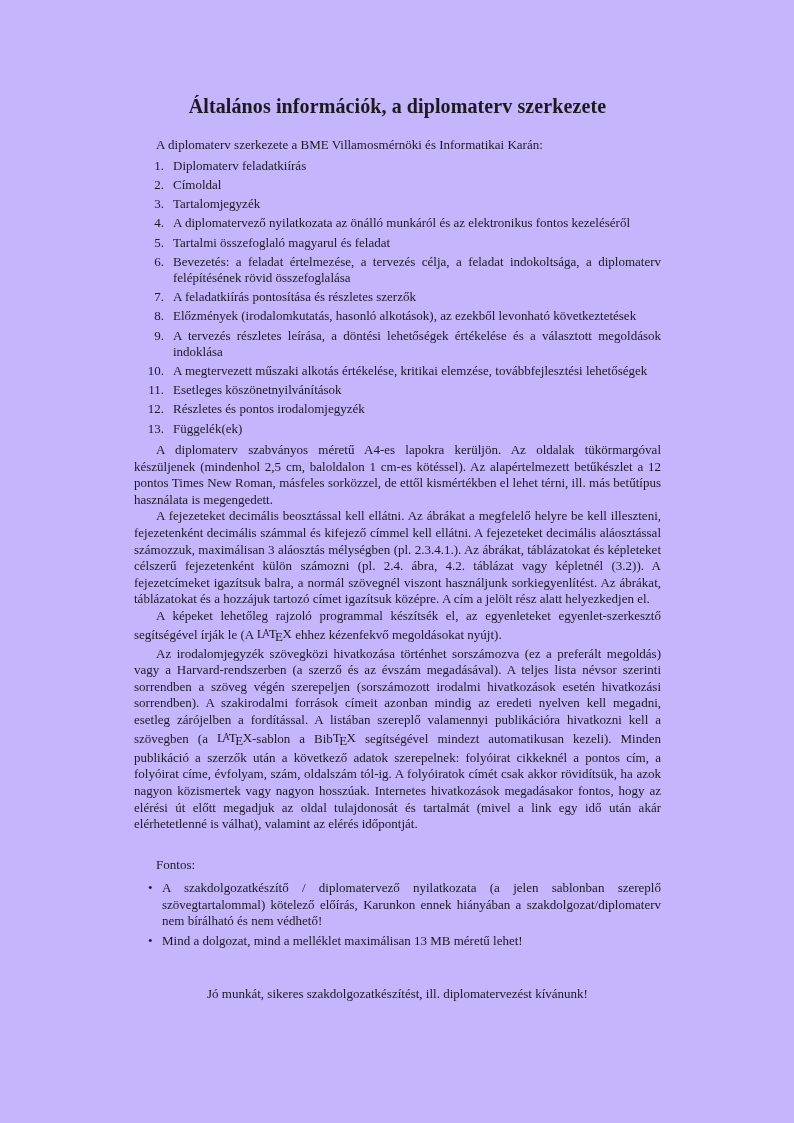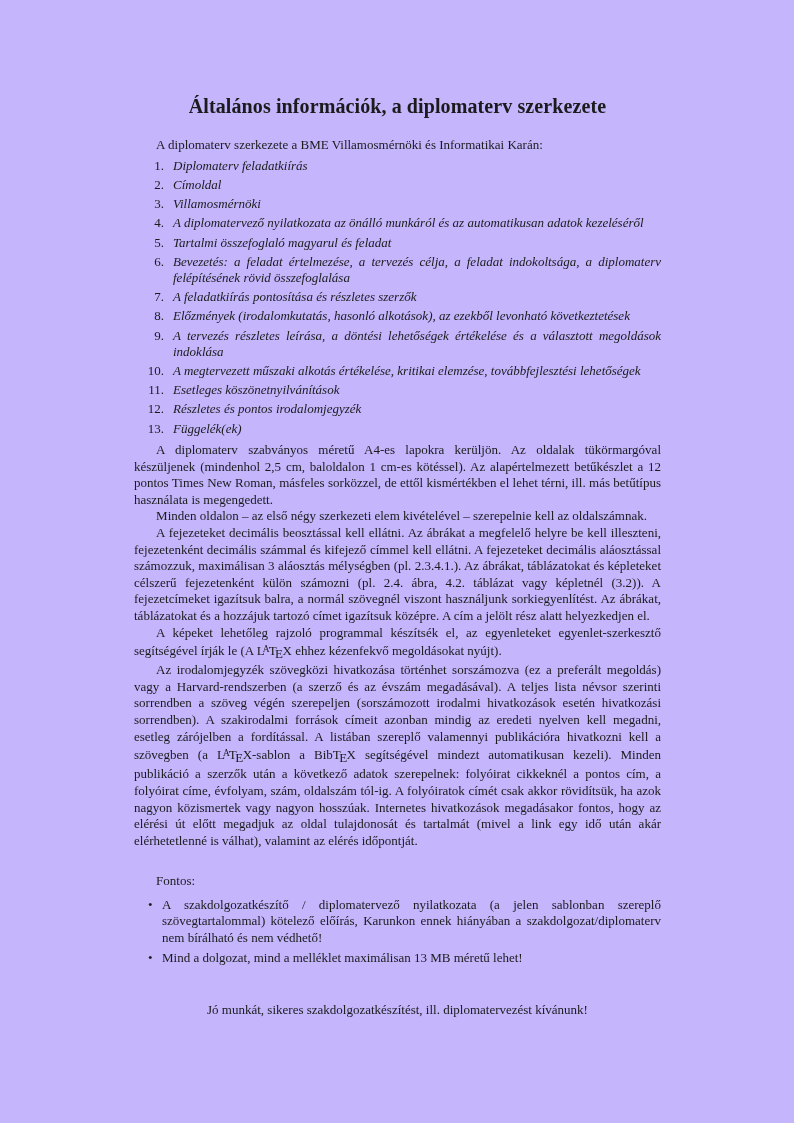--- a/index.html
+++ b/index.html
@@ -33,21 +33,21 @@
   }
   .para { text-indent: 1.7em; margin: 0; }
   .intro { margin-bottom: 5px; }
   .enum-list { margin: 4px 0 5px 0; }
   .enum-item { display: flex; margin: 2.5px 0; }
   .enum-num {
     flex: 0 0 30px;
     text-align: right;
     padding-right: 9px;
   }
-  .enum-text { flex: 1 1 auto; text-align: justify; font-style: italic; }
+  .enum-text { flex: 1 1 auto; text-align: justify; }
   .fontos { text-indent: 1.7em; margin-top: 24px; margin-bottom: 7px; }
   .bullet-list { margin: 0 0 0 0; }
   .bullet-item { display: flex; margin: 3px 0; padding-left: 14px; }
   .bullet-glyph { flex: 0 0 14px; }
   .bullet-text { flex: 1 1 auto; text-align: justify; }
   .closing {
     text-align: center;
     text-indent: 0;
     margin-top: 36px;
   }
@@ -77,25 +77,25 @@
       <div class="enum-item">
         <span class="enum-num">1.</span>
         <span class="enum-text">Diplomaterv feladatkiírás</span>
       </div>
       <div class="enum-item">
         <span class="enum-num">2.</span>
         <span class="enum-text">Címoldal</span>
       </div>
       <div class="enum-item">
         <span class="enum-num">3.</span>
-        <span class="enum-text">Villamosmérnöki</span>
+        <span class="enum-text">Tartalomjegyzék</span>
       </div>
       <div class="enum-item">
         <span class="enum-num">4.</span>
-        <span class="enum-text">A diplomatervező nyilatkozata az önálló munkáról és az automatikusan adatok kezeléséről</span>
+        <span class="enum-text">A diplomatervező nyilatkozata az önálló munkáról és az elektronikus fontos kezeléséről</span>
       </div>
       <div class="enum-item">
         <span class="enum-num">5.</span>
         <span class="enum-text">Tartalmi összefoglaló magyarul és feladat</span>
       </div>
       <div class="enum-item">
         <span class="enum-num">6.</span>
         <span class="enum-text">Bevezetés: a feladat értelmezése, a tervezés célja, a feladat indokoltsága, a diplomaterv felépítésének rövid összefoglalása</span>
       </div>
       <div class="enum-item">
@@ -122,21 +122,20 @@
         <span class="enum-num">12.</span>
         <span class="enum-text">Részletes és pontos irodalomjegyzék</span>
       </div>
       <div class="enum-item">
         <span class="enum-num">13.</span>
         <span class="enum-text">Függelék(ek)</span>
       </div>
     </div>
 
     <p class="para">A diplomaterv szabványos méretű A4-es lapokra kerüljön. Az oldalak tükörmargóval készüljenek (mindenhol 2,5 cm, baloldalon 1 cm-es kötéssel). Az alapértelmezett betűkészlet a 12 pontos Times New Roman, másfeles sorközzel, de ettől kismértékben el lehet térni, ill. más betűtípus használata is megengedett.</p>
-    <p class="para">Minden oldalon – az első négy szerkezeti elem kivételével – szerepelnie kell az oldalszámnak.</p>
     <p class="para">A fejezeteket decimális beosztással kell ellátni. Az ábrákat a megfelelő helyre be kell illeszteni, fejezetenként decimális számmal és kifejező címmel kell ellátni. A fejezeteket decimális aláosztással számozzuk, maximálisan 3 aláosztás mélységben (pl. 2.3.4.1.). Az ábrákat, táblázatokat és képleteket célszerű fejezetenként külön számozni (pl. 2.4. ábra, 4.2. táblázat vagy képletnél (3.2)). A fejezetcímeket igazítsuk balra, a normál szövegnél viszont használjunk sorkiegyenlítést. Az ábrákat, táblázatokat és a hozzájuk tartozó címet igazítsuk középre. A cím a jelölt rész alatt helyezkedjen el.</p>
     <p class="para">A képeket lehetőleg rajzoló programmal készítsék el, az egyenleteket egyenlet-szerkesztő segítségével írják le (A <span class="tex">L<span class="a">A</span>T<span class="e">E</span>X</span> ehhez kézenfekvő megoldásokat nyújt).</p>
     <p class="para">Az irodalomjegyzék szövegközi hivatkozása történhet sorszámozva (ez a preferált megoldás) vagy a Harvard-rendszerben (a szerző és az évszám megadásával). A teljes lista névsor szerinti sorrendben a szöveg végén szerepeljen (sorszámozott irodalmi hivatkozások esetén hivatkozási sorrendben). A szakirodalmi források címeit azonban mindig az eredeti nyelven kell megadni, esetleg zárójelben a fordítással. A listában szereplő valamennyi publikációra hivatkozni kell a szövegben (a <span class="tex">L<span class="a">A</span>T<span class="e">E</span>X</span>-sablon a Bib<span class="tex">T<span class="e">E</span>X</span> segítségével mindezt automatikusan kezeli). Minden publikáció a szerzők után a következő adatok szerepelnek: folyóirat cikkeknél a pontos cím, a folyóirat címe, évfolyam, szám, oldalszám tól-ig. A folyóiratok címét csak akkor rövidítsük, ha azok nagyon közismertek vagy nagyon hosszúak. Internetes hivatkozások megadásakor fontos, hogy az elérési út előtt megadjuk az oldal tulajdonosát és tartalmát (mivel a link egy idő után akár elérhetetlenné is válhat), valamint az elérés időpontját.</p>
 
     <p class="para fontos">Fontos:</p>
 
     <div class="bullet-list">
       <div class="bullet-item">
         <span class="bullet-glyph">•</span>
         <span class="bullet-text">A szakdolgozatkészítő / diplomatervező nyilatkozata (a jelen sablonban szereplő szövegtartalommal) kötelező előírás, Karunkon ennek hiányában a szakdolgozat/diplomaterv nem bírálható és nem védhető!</span>

